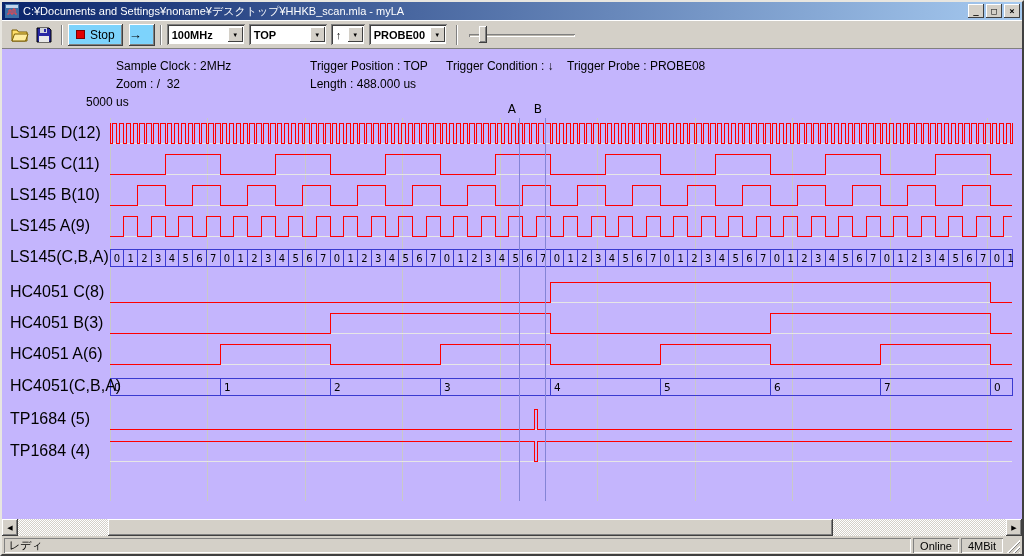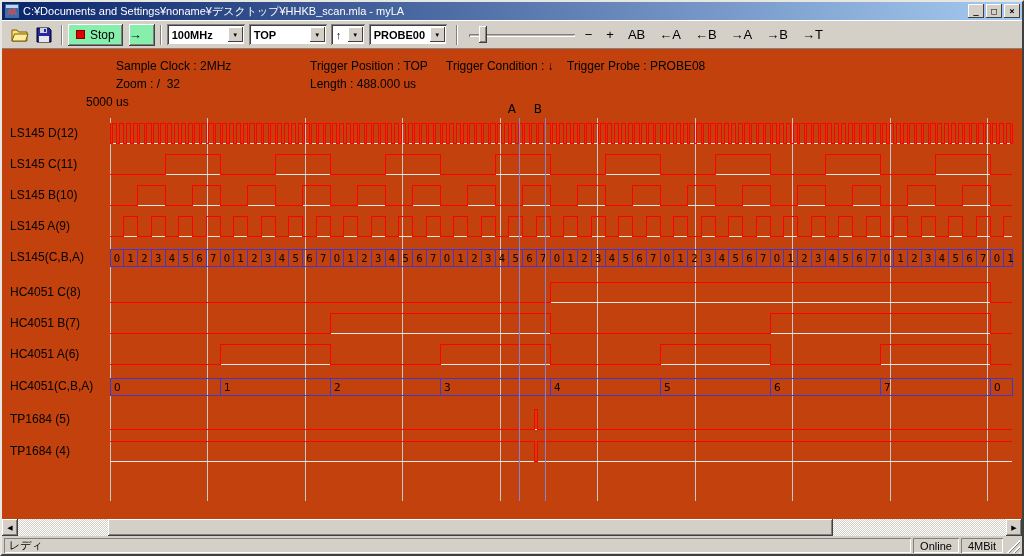--- a/index.html
+++ b/index.html
@@ -19,44 +19,44 @@
     box-shadow:inset -1px -1px #404040,inset 1px 1px #fff;
     font-size:9px;font-weight:bold;display:inline-flex;align-items:center;justify-content:center;
     margin-left:2px;font-family:"DejaVu Sans Mono",monospace;}
   
   .menubar{flex:0 0 19px;display:flex;align-items:center;font-size:12px;padding-left:1px;}
   .menu-item{padding:2px 7px;white-space:nowrap;}
   
   .toolbar{flex:0 0 28px;display:flex;align-items:center;padding-left:6px;border-top:1px solid #fff;}
   .tb-icon{width:24px;height:24px;display:inline-flex;align-items:center;justify-content:center;}
   .tb-sep{width:0;height:20px;border-left:1px solid #808080;border-right:1px solid #fff;margin:0 5px;}
-  .tb-raised{height:22px;background:#86efac;
+  .tb-raised{height:22px;background:#7dd3fc;
     box-shadow:inset -1px -1px #404040,inset 1px 1px #fff,inset -2px -2px #808080;
     display:inline-flex;align-items:center;font-size:12px;padding:0 8px;}
   .stop-led{width:9px;height:9px;background:#e00000;border:1px solid #7a0000;margin-right:5px;display:inline-block;}
   .run-btn{width:26px;padding:0;font-weight:bold;margin-left:6px;font-size:13px;}
   .combo{height:21px;background:#fff;
     box-shadow:inset 1px 1px #808080,inset -1px -1px #d4d0c8,inset 2px 2px #404040;
     display:inline-flex;align-items:center;padding:2px;margin-right:4px;}
   .combo-text{flex:1;font-size:11px;padding-left:3px;white-space:nowrap;overflow:hidden;font-weight:bold;}
   .combo-btn{flex:0 0 15px;width:15px;height:15px;background:#d4d0c8;
     box-shadow:inset -1px -1px #404040,inset 1px 1px #fff;
     font-size:6px;display:inline-flex;align-items:center;justify-content:center;}
   .slider{position:relative;width:110px;height:24px;margin:0 4px;}
   .slider-track{position:absolute;left:2px;right:2px;top:11px;height:3px;
     box-shadow:inset 1px 1px #808080,inset -1px -1px #fff;background:#b8b4aa;}
   .slider-thumb{position:absolute;left:12px;top:3px;width:8px;height:17px;background:#d4d0c8;
     box-shadow:inset -1px -1px #404040,inset 1px 1px #fff,inset -2px -2px #808080;}
   .tb-btn{display:inline-block;padding:2px 4px;margin-right:6px;font-size:13px;white-space:nowrap;}
   
-  .content{position:relative;flex:1;background:#c2410c;border-top:1px solid #808080;overflow:hidden;}
+  .content{position:relative;flex:1;background:#c4b5fd;border-top:1px solid #808080;overflow:hidden;}
   .info-text{position:absolute;font-size:12px;white-space:pre;}
   #wave-svg{position:absolute;left:0;top:0;}
   #wave-svg text{font-family:"DejaVu Sans","Liberation Sans",sans-serif;}
-  .chan-label{position:absolute;left:8px;height:16px;line-height:16px;font-size:12px;white-space:nowrap;}
+  .chan-label{position:absolute;left:8px;height:16px;line-height:16px;font-size:16px;white-space:nowrap;}
   
   .hscroll{flex:0 0 17px;display:flex;}
   .sb-btn{width:16px;height:17px;background:#d4d0c8;
     box-shadow:inset -1px -1px #404040,inset 1px 1px #fff,inset -2px -2px #808080;
     font-size:7px;display:flex;align-items:center;justify-content:center;}
   .sb-track{flex:1;position:relative;background-color:#d4d0c8;
     background-image:linear-gradient(45deg,#fff 25%,transparent 25%,transparent 75%,#fff 75%),
                      linear-gradient(45deg,#fff 25%,transparent 25%,transparent 75%,#fff 75%);
     background-size:2px 2px;background-position:0 0,1px 1px;}
   .sb-thumb{position:absolute;left:90px;top:0;width:725px;height:17px;background:#d4d0c8;
@@ -125,21 +125,20 @@
     </span>
     <span class="combo" style="width:78px">
       <span class="combo-text">PROBE00</span>
       <span class="combo-btn">▼</span>
     </span>
     <span class="tb-sep"></span>
     <span class="slider">
       <span class="slider-track"></span>
       <span class="slider-thumb"></span>
     </span>
-    <span id="tb-buttons"><span class="tb-btn">−</span><span class="tb-btn">+</span><span class="tb-btn">AB</span><span class="tb-btn">←A</span><span class="tb-btn">←B</span><span class="tb-btn">→A</span><span class="tb-btn">→B</span><span class="tb-btn">→T</span></span>
   </div>
 
   <div class="content">
     <span class="info-text" style="left:114px;top:10px">Sample Clock : 2MHz</span>
     <span class="info-text" style="left:308px;top:10px">Trigger Position : TOP</span>
     <span class="info-text" style="left:444px;top:10px">Trigger Condition : ↓</span>
     <span class="info-text" style="left:565px;top:10px">Trigger Probe : PROBE08</span>
     <span class="info-text" style="left:114px;top:28px">Zoom : /  32</span>
     <span class="info-text" style="left:308px;top:28px">Length : 488.000 us</span>
     <span class="info-text" style="left:84px;top:46px">5000 us</span>
@@ -353,21 +352,21 @@
           <text x="540" y="64" font-size="12" text-anchor="end" fill="#000">B</text>
         </g>
       </svg>
     <div id="chan-labels">
         <div class="chan-label" style="top: 76px;">LS145 D(12)</div>
         <div class="chan-label" style="top: 107px;">LS145 C(11)</div>
         <div class="chan-label" style="top: 138px;">LS145 B(10)</div>
         <div class="chan-label" style="top: 169px;">LS145 A(9)</div>
         <div class="chan-label" style="top: 200px;">LS145(C,B,A)</div>
         <div class="chan-label" style="top: 235px;">HC4051 C(8)</div>
-        <div class="chan-label" style="top: 266px;">HC4051 B(7)</div>
+        <div class="chan-label" style="top: 266px;">HC4051 B(3)</div>
         <div class="chan-label" style="top: 297px;">HC4051 A(6)</div>
         <div class="chan-label" style="top: 329px;">HC4051(C,B,A)</div>
         <div class="chan-label" style="top: 362px;">TP1684 (5)</div>
         <div class="chan-label" style="top: 394px;">TP1684 (4)</div>
       </div>
   </div>
 
   <div class="hscroll">
     <span class="sb-btn">◀</span>
     <span class="sb-track">

